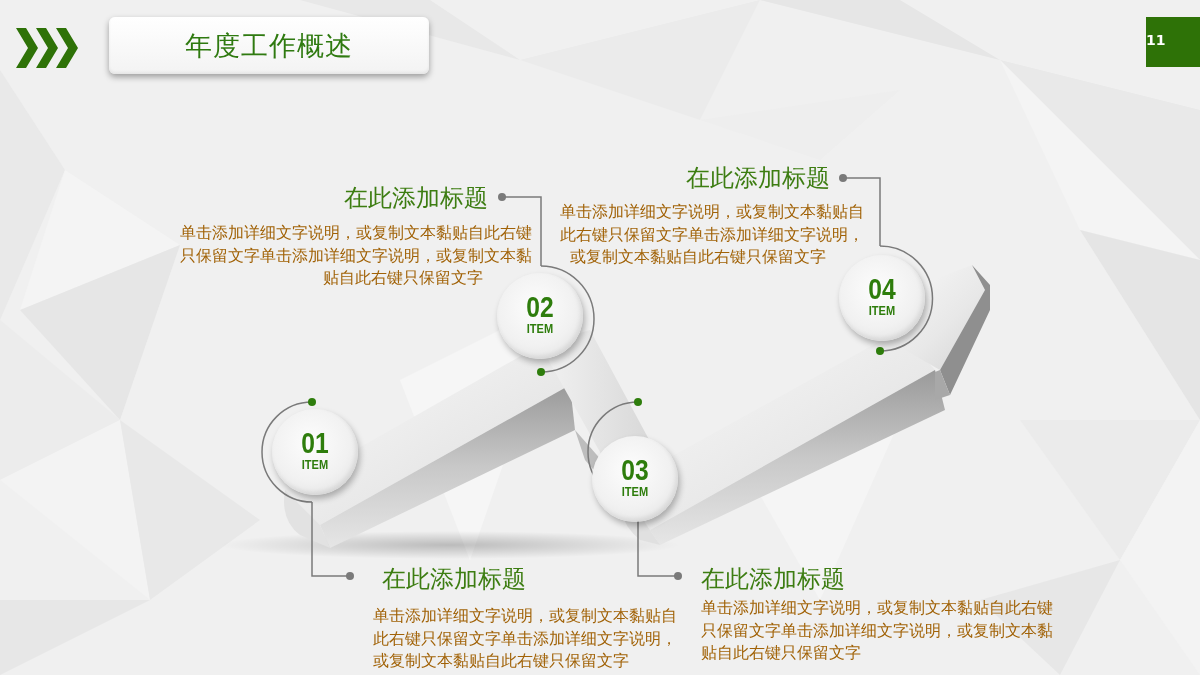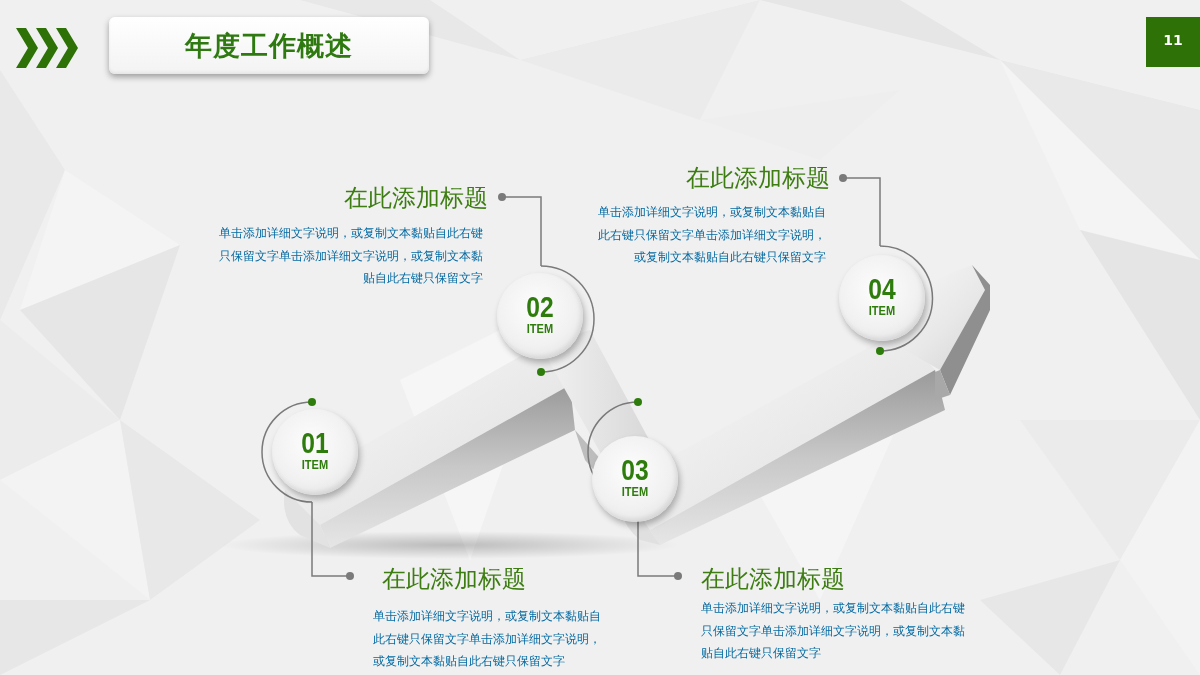--- a/index.html
+++ b/index.html
@@ -4,34 +4,34 @@
 <style>
   html, body { margin:0; padding:0; }
   body { width:1200px; height:675px; overflow:hidden; position:relative;
     font-family: "DejaVu Sans", "Liberation Sans", sans-serif; background:#efefef; }
   .bg { position:absolute; inset:0; }
   .header-chevrons { position:absolute; left:16px; top:28px; width:62px; height:40px; }
   .title-box { position:absolute; left:109px; top:17px; width:320px; height:57px;
     background:linear-gradient(#ffffff,#f3f3f3); border-radius:6px;
     box-shadow:0 3px 6px rgba(0,0,0,0.35), inset 0 -2px 3px rgba(0,0,0,0.06); }
   .title-text { position:absolute; left:0; right:0; top:0; line-height:57px; text-align:center;
-    color:#2f7a10; font-size:27px; font-weight:bold; letter-spacing:1px; }
+    color:#2f7a10; font-size:27px; font-weight:normal; letter-spacing:1px; }
   .page-num { position:absolute; left:1146px; top:17px; width:54px; height:50px; background:#2e7207;
-    color:#fff; font-weight:bold; font-size:14px; text-align:center; line-height:46px; }
+    color:#fff; font-weight:bold; font-size:14px; line-height:46px; }
   .diagram { position:absolute; left:0; top:0; }
   .circle { position:absolute; width:86px; height:86px; border-radius:50%;
     background:radial-gradient(circle at 45% 40%, #fdfdfd 0%, #f1f1f1 55%, #dcdcdc 100%);
     box-shadow:2px 4px 6px rgba(0,0,0,0.28), inset -2px -3px 4px rgba(0,0,0,0.08); }
   .circle .num { position:absolute; left:0; right:0; top:19px; text-align:center; color:#2e7d0c;
     font-family:"Liberation Sans Narrow","Liberation Sans",sans-serif; font-weight:bold; font-size:29px;
     line-height:30px; transform:scaleX(0.85); }
   .circle .item { position:absolute; left:0; right:0; top:49px; text-align:center; color:#2e7d0c;
     font-family:"Liberation Sans",sans-serif; font-weight:bold; font-size:13px; line-height:14px; transform:scaleX(0.85); }
   .heading { position:absolute; color:#3d7d12; font-size:24px; white-space:nowrap; line-height:30px; }
-  .desc { position:absolute; color:#0369a1; font-size:12px; line-height:22.5px; }
+  .desc { position:absolute; color:#a16207; font-size:16px; line-height:22.5px; }
   .desc div { white-space:nowrap; }
   .right { text-align:right; }
 </style>
 </head>
 <body>
 
 <svg class="bg" width="1200" height="675" viewBox="0 0 1200 675">
   <rect width="1200" height="675" fill="#f0f0f0"></rect>
   <polygon points="0,70 65,170 0,320" fill="#e9e9e9"></polygon>
   <polygon points="65,170 180,245 20,310" fill="#f4f4f4"></polygon>

